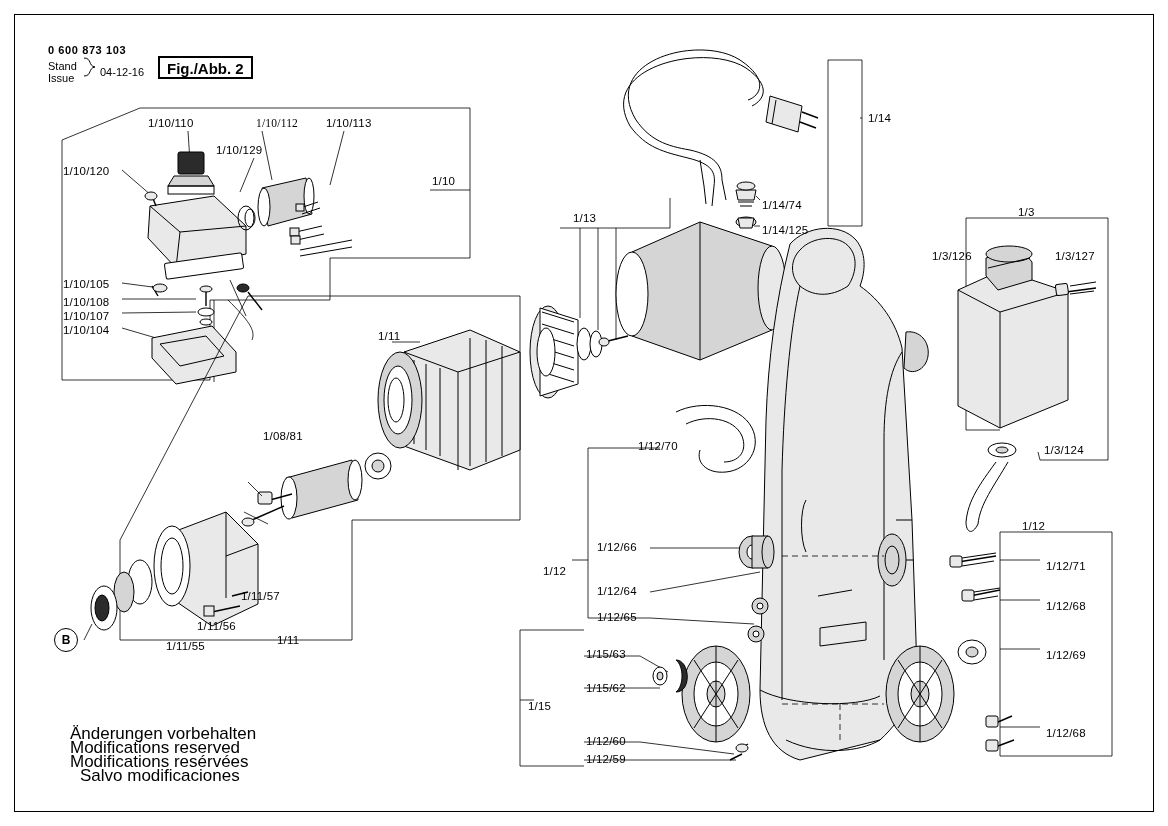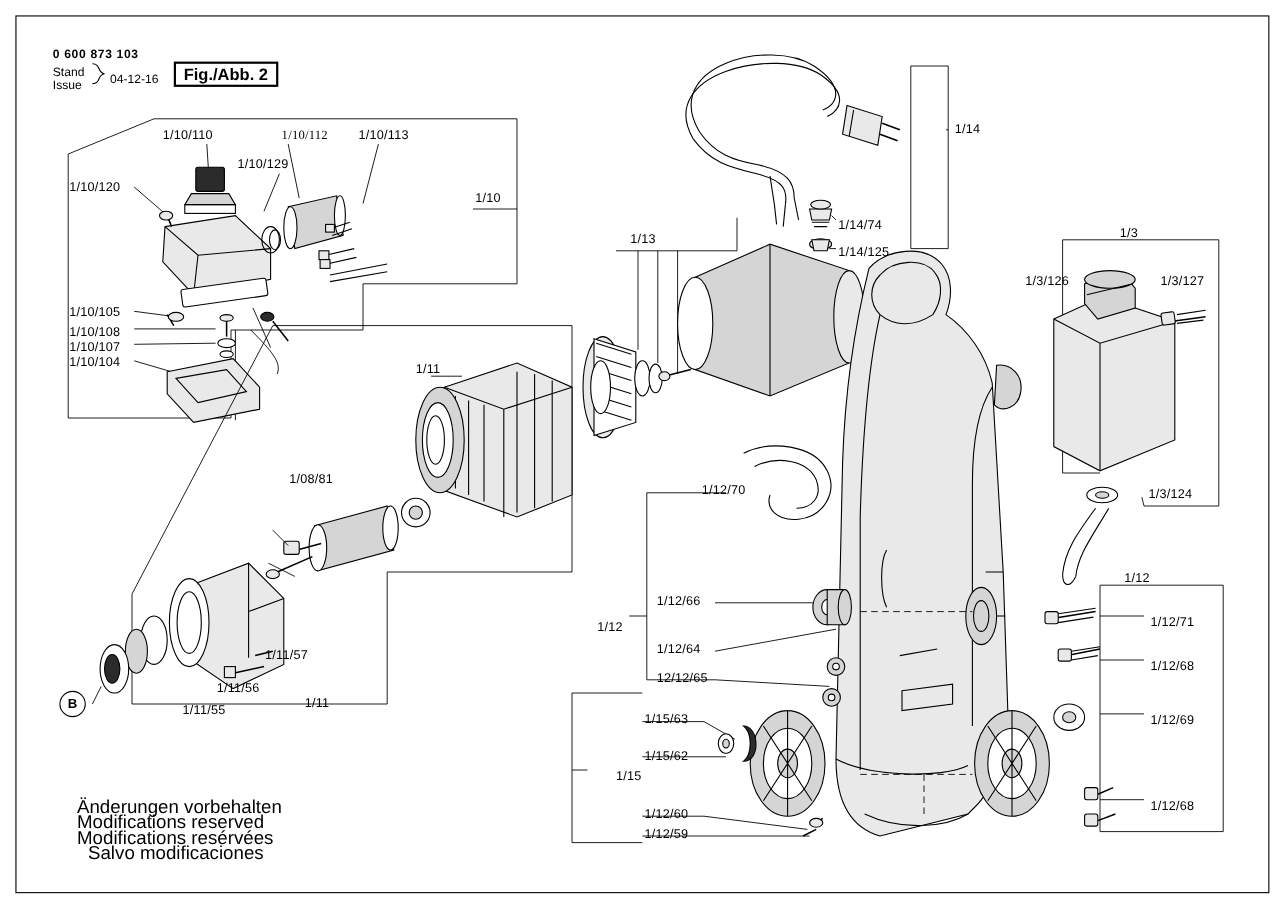--- a/index.html
+++ b/index.html
@@ -331,24 +331,24 @@
   <div class="lbl" style="left:762px;top:199px;">1/14/74</div>
   <div class="lbl" style="left:762px;top:224px;">1/14/125</div>
   <div class="lbl" style="left:1018px;top:206px;">1/3</div>
   <div class="lbl" style="left:932px;top:250px;">1/3/126</div>
   <div class="lbl" style="left:1055px;top:250px;">1/3/127</div>
   <div class="lbl" style="left:1044px;top:444px;">1/3/124</div>
   <div class="lbl" style="left:597px;top:440px;margin-left:41px;">1/12/70</div>
   <div class="lbl" style="left:597px;top:541px;">1/12/66</div>
   <div class="lbl" style="left:543px;top:565px;">1/12</div>
   <div class="lbl" style="left:597px;top:585px;">1/12/64</div>
-  <div class="lbl" style="left:597px;top:611px;">12/12/65</div>
+  <div class="lbl" style="left:597px;top:611px;">1/12/65</div>
   <div class="lbl" style="left:586px;top:648px;">1/15/63</div>
   <div class="lbl" style="left:586px;top:682px;">1/15/62</div>
-  <div class="lbl" style="left:560px;top:700px;">1/15</div>
+  <div class="lbl" style="left:528px;top:700px;">1/15</div>
   <div class="lbl" style="left:586px;top:735px;">1/12/60</div>
   <div class="lbl" style="left:586px;top:753px;">1/12/59</div>
   <div class="lbl" style="left:1022px;top:520px;">1/12</div>
   <div class="lbl" style="left:1046px;top:560px;">1/12/71</div>
   <div class="lbl" style="left:1046px;top:600px;">1/12/68</div>
   <div class="lbl" style="left:1046px;top:649px;">1/12/69</div>
   <div class="lbl" style="left:1046px;top:727px;">1/12/68</div>
 
   <div class="bcirc" style="left:54px;top:628px;">B</div>
 

